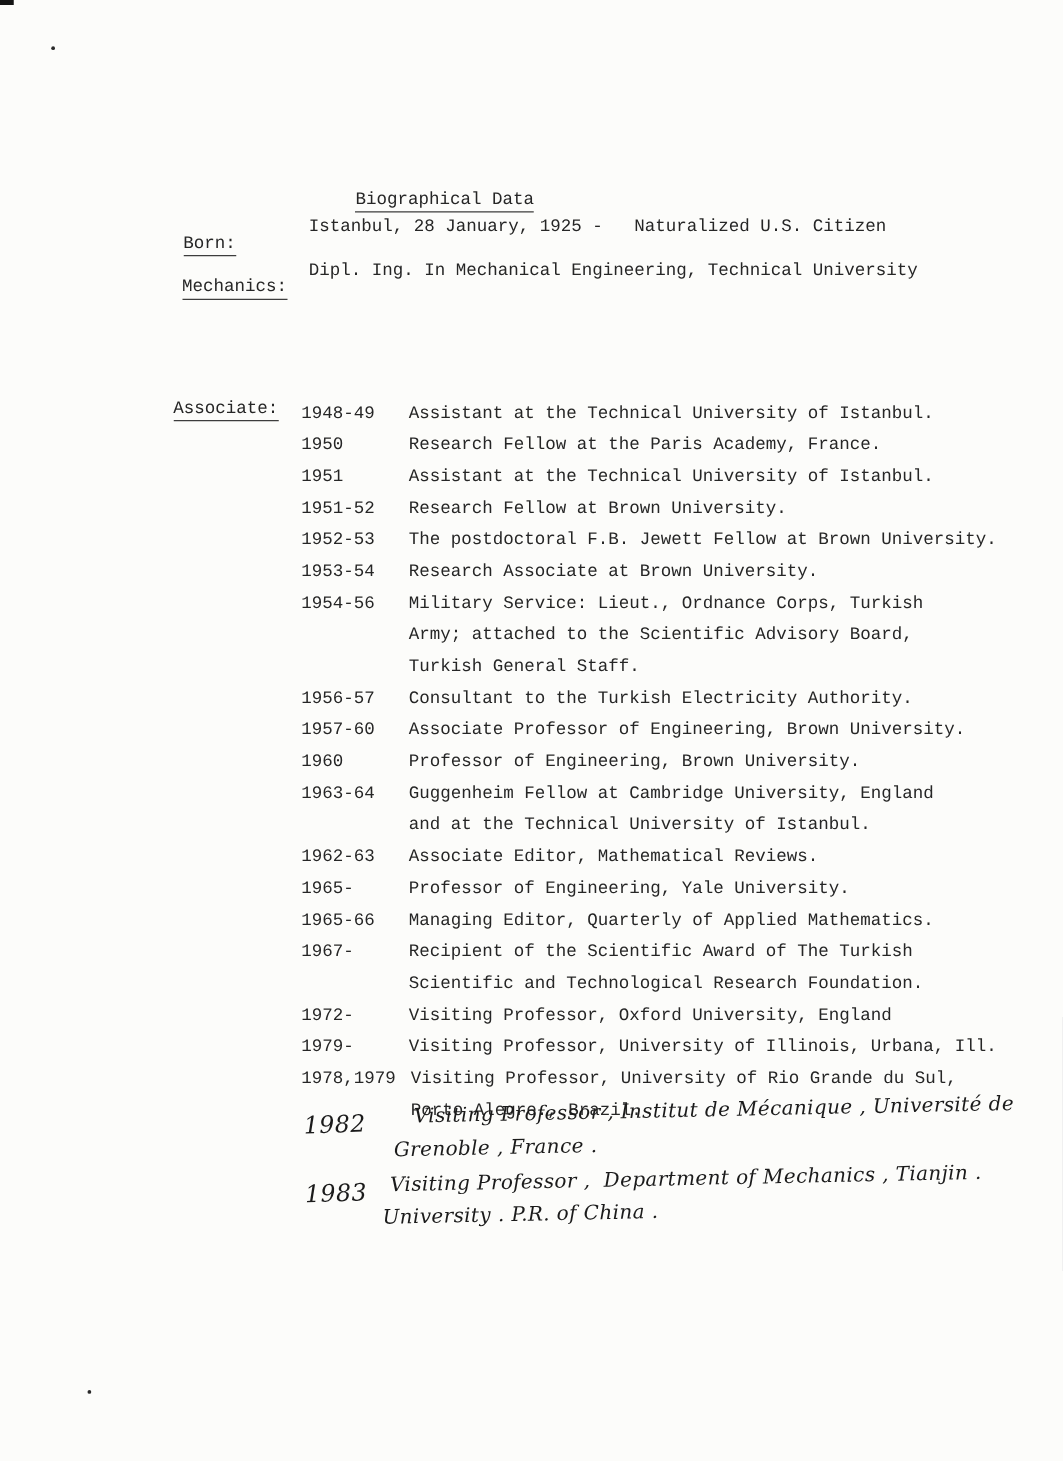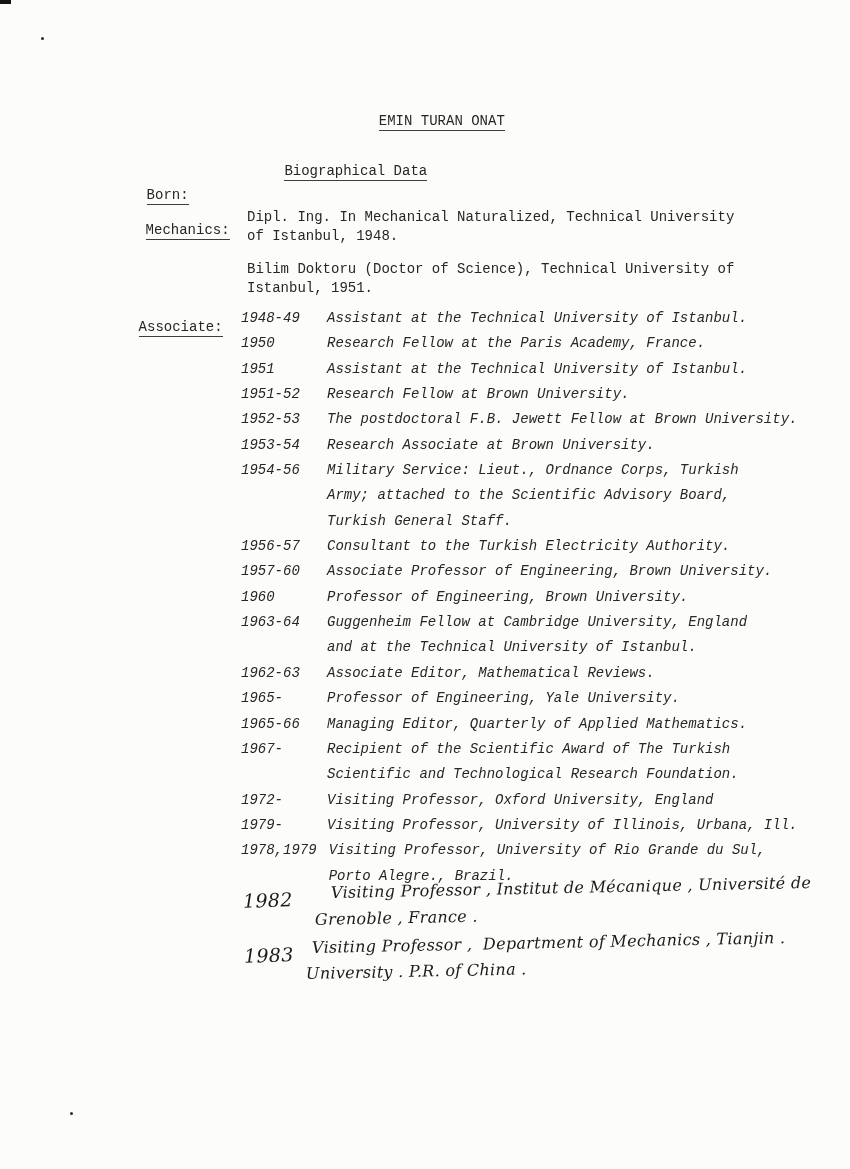--- a/index.html
+++ b/index.html
@@ -13,32 +13,32 @@
     font-size: 14px;
     color: #262626;
     overflow: hidden;
   }
   .abs { position: absolute; white-space: pre; }
   .u {
     border-bottom: 1px solid #3d3d3d;
     padding-bottom: 1px;
   }
   .title-wrap { top: 97px; left: 0; width: 850px; text-align: center; }
-  .subtitle-wrap { top: 147px; left: 0; width: 678px; text-align: center; }
+  .subtitle-wrap { top: 136px; left: 0; width: 678px; text-align: center; }
 
   .born-label { left: 113px; top: 171px; font-family: Liberation Mono, monospace; }
   .born-value { left: 247px; top: 174px; }
   .edu-label  { left: 112px; top: 206px; }
 
   .edu-paragraphs { left: 247px; top: 208px; }
   .edu-paragraph { margin: 0 0 15px 0; }
   .edu-line { white-space: pre; line-height: 18.5px; }
 
   .exp-label { left: 105px; top: 303px; }
-  .exp-block { left: 241px; top: 306px; width: 580px; font-style: italic; }
+  .exp-block { left: 241px; top: 319px; width: 580px; }
   .exp-row { display: flex; align-items: flex-start; }
   .exp-years { min-width: 74px; flex: none; white-space: pre; line-height: 25.35px; }
   .exp-lines { flex: 1; }
   .exp-line { white-space: pre; line-height: 25.35px; margin-left: 12px; }
 
   .hw {
     font-family: "DejaVu Serif", serif;
     font-style: italic;
     color: #1b1b1b;
     letter-spacing: 0.3px;
@@ -59,36 +59,34 @@
 </style>
 </head>
 <body>
 
 <div class="page">
 
   <div class="corner-mark"></div>
   <div class="speck speck-top"></div>
   <div class="speck speck-bottom"></div>
 
-  <div class="abs title-wrap">
-    <span class="u">EMIN TURAN ONAT</span>
-  </div>
 
   <div class="abs subtitle-wrap">
     <span class="u">Biographical Data</span>
   </div>
 
   <div class="abs born-label">
     <span class="u">Born:</span>
   </div>
+  <div class="abs born-value">Istanbul, 28 January, 1925 -   Naturalized U.S. Citizen</div>
 
   <div class="abs edu-label">
     <span class="u">Mechanics:</span>
   </div>
-  <div class="abs edu-paragraphs" id="edu-paragraphs"><div class="edu-paragraph"><div class="edu-line">Dipl. Ing. In Mechanical Naturalized, Technical University</div><div class="edu-line">of Istanbul, 1948.</div></div><div class="edu-paragraph"><div class="edu-line">Bilim Doktoru (Doctor of Science), Technical University of</div><div class="edu-line">Istanbul, 1951.</div></div></div>
+  <div class="abs edu-paragraphs" id="edu-paragraphs"><div class="edu-paragraph"><div class="edu-line">Dipl. Ing. In Mechanical Engineering, Technical University</div></div></div>
 
   <div class="abs exp-label">
     <span class="u">Associate:</span>
   </div>
   <div class="abs exp-block" id="exp-entries"><div class="exp-row"><span class="exp-years">1948-49</span><div class="exp-lines"><div class="exp-line">Assistant at the Technical University of Istanbul.</div></div></div><div class="exp-row"><span class="exp-years">1950</span><div class="exp-lines"><div class="exp-line">Research Fellow at the Paris Academy, France.</div></div></div><div class="exp-row"><span class="exp-years">1951</span><div class="exp-lines"><div class="exp-line">Assistant at the Technical University of Istanbul.</div></div></div><div class="exp-row"><span class="exp-years">1951-52</span><div class="exp-lines"><div class="exp-line">Research Fellow at Brown University.</div></div></div><div class="exp-row"><span class="exp-years">1952-53</span><div class="exp-lines"><div class="exp-line">The postdoctoral F.B. Jewett Fellow at Brown University.</div></div></div><div class="exp-row"><span class="exp-years">1953-54</span><div class="exp-lines"><div class="exp-line">Research Associate at Brown University.</div></div></div><div class="exp-row"><span class="exp-years">1954-56</span><div class="exp-lines"><div class="exp-line">Military Service: Lieut., Ordnance Corps, Turkish</div><div class="exp-line">Army; attached to the Scientific Advisory Board,</div><div class="exp-line">Turkish General Staff.</div></div></div><div class="exp-row"><span class="exp-years">1956-57</span><div class="exp-lines"><div class="exp-line">Consultant to the Turkish Electricity Authority.</div></div></div><div class="exp-row"><span class="exp-years">1957-60</span><div class="exp-lines"><div class="exp-line">Associate Professor of Engineering, Brown University.</div></div></div><div class="exp-row"><span class="exp-years">1960</span><div class="exp-lines"><div class="exp-line">Professor of Engineering, Brown University.</div></div></div><div class="exp-row"><span class="exp-years">1963-64</span><div class="exp-lines"><div class="exp-line">Guggenheim Fellow at Cambridge University, England</div><div class="exp-line">and at the Technical University of Istanbul.</div></div></div><div class="exp-row"><span class="exp-years">1962-63</span><div class="exp-lines"><div class="exp-line">Associate Editor, Mathematical Reviews.</div></div></div><div class="exp-row"><span class="exp-years">1965-</span><div class="exp-lines"><div class="exp-line">Professor of Engineering, Yale University.</div></div></div><div class="exp-row"><span class="exp-years">1965-66</span><div class="exp-lines"><div class="exp-line">Managing Editor, Quarterly of Applied Mathematics.</div></div></div><div class="exp-row"><span class="exp-years">1967-</span><div class="exp-lines"><div class="exp-line">Recipient of the Scientific Award of The Turkish</div><div class="exp-line">Scientific and Technological Research Foundation.</div></div></div><div class="exp-row"><span class="exp-years">1972-</span><div class="exp-lines"><div class="exp-line">Visiting Professor, Oxford University, England</div></div></div><div class="exp-row"><span class="exp-years">1979-</span><div class="exp-lines"><div class="exp-line">Visiting Professor, University of Illinois, Urbana, Ill.</div></div></div><div class="exp-row"><span class="exp-years">1978,1979</span><div class="exp-lines"><div class="exp-line">Visiting Professor, University of Rio Grande du Sul,</div><div class="exp-line">Porto Alegre., Brazil.</div></div></div></div>
 
   <div id="hw-entries">
       <div class="abs hw hw-year" style="left: 243px; top: 889px;">1982</div>
       <div class="abs hw hw-line" style="left: 331px; top: 883px;">Visiting Professor , Institut de Mécanique , Université de</div>
       <div class="abs hw hw-line" style="left: 315px; top: 910px;">Grenoble , France .</div>

